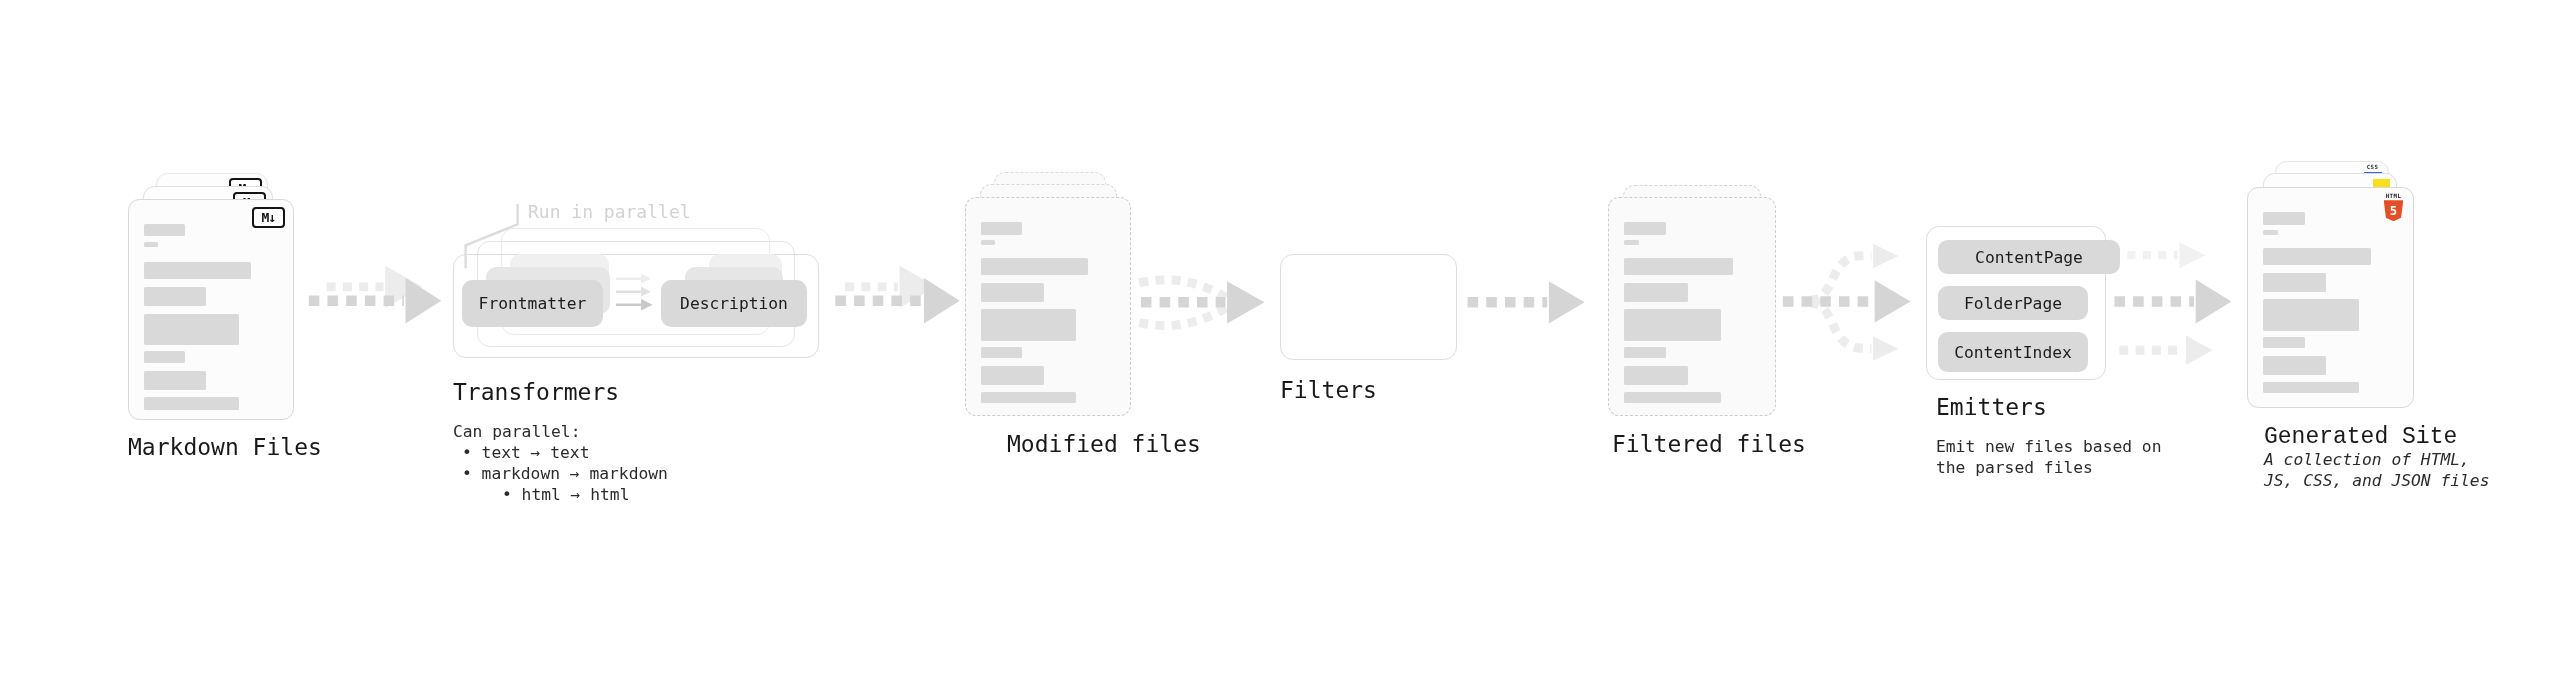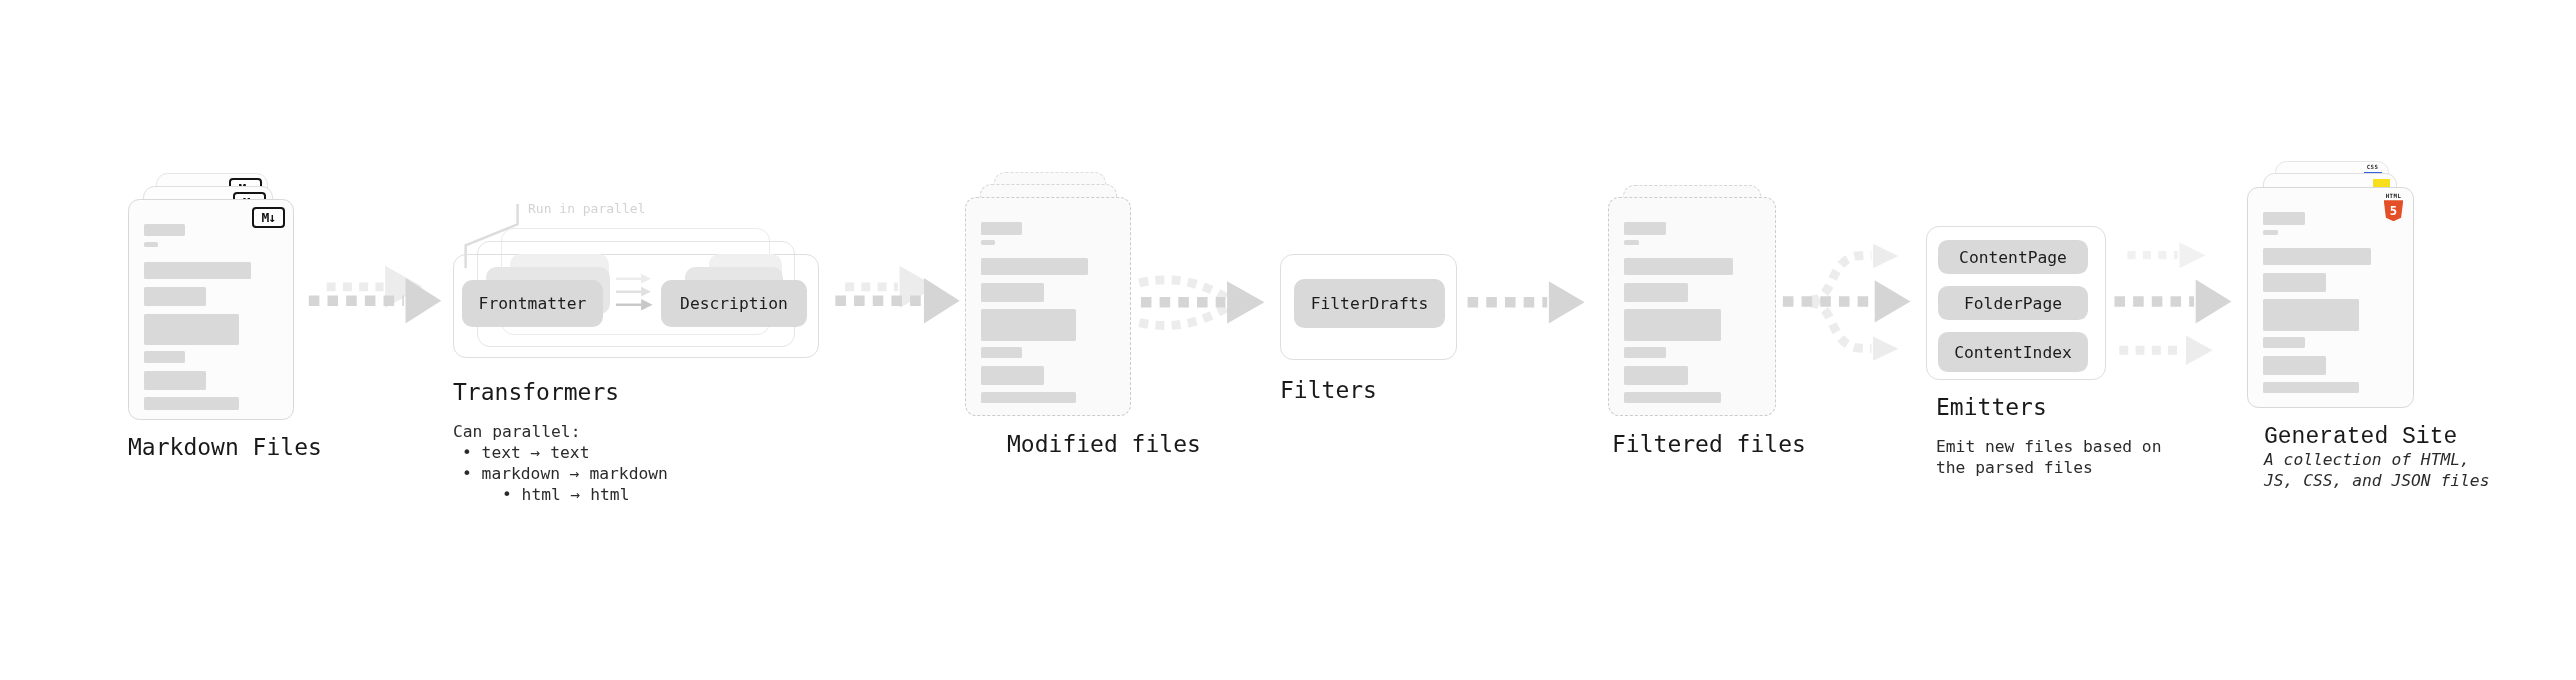--- a/index.html
+++ b/index.html
@@ -33,21 +33,21 @@
   .tbox.back2{border-color:#ebebeb;}
 
   .pill{position:absolute;background:#d9d9d9;border-radius:10.6px;display:flex;align-items:center;justify-content:center;
     font-size:16.3px;color:#1c1c1c;box-sizing:border-box;white-space:nowrap;}
   .pill.ghost1{background:#e6e6e6;}
   .pill.ghost2{background:#f0f0f0;}
 
   .stage-label{position:absolute;font-size:23px;color:#191919;white-space:nowrap;}
   .stage-heading{position:absolute;font-size:23px;color:#191919;white-space:nowrap;}
   .body-text{position:absolute;font-size:16.3px;color:#2b2b2b;line-height:21px;white-space:pre-line;}
-  .note-text{position:absolute;font-size:13px;color:#d2d2d2;white-space:nowrap;}
+  .note-text{position:absolute;font-size:18px;color:#d2d2d2;white-space:nowrap;}
 
   .css-badge{position:absolute;width:18px;text-align:center;}
   .css-word{font-size:5.7px;font-weight:bold;color:#2b2b2b;line-height:5.7px;letter-spacing:0.4px;}
   .css-bar{height:2.4px;margin-top:0.8px;background:var(--css-blue,#2f62e0);}
   .js-badge{position:absolute;width:17px;height:10.6px;background:var(--js-yellow,#f7df1e);}
   .html5-badge{position:absolute;width:21px;text-align:center;}
   .html5-word{font-size:5.7px;font-weight:bold;color:#141414;line-height:5.7px;letter-spacing:0.5px;}
   .html5-shield{width:19.5px;height:21px;margin:0.8px auto 0;background:var(--html5-orange,#e34f26);
     clip-path:polygon(0 0,100% 0,89% 84%,50% 100%,11% 84%);
     display:flex;align-items:center;justify-content:center;}
@@ -166,40 +166,39 @@
       <div class="bar" style="width:47%;height:18.7px;margin-bottom:7.3px;"></div>
       <div class="bar" style="width:71%;height:32px;margin-bottom:5.7px;"></div>
       <div class="bar" style="width:31%;height:11.4px;margin-bottom:8.1px;"></div>
       <div class="bar" style="width:47%;height:18.7px;margin-bottom:6.5px;"></div>
       <div class="bar" style="width:71%;height:11.4px;"></div>
     </div>
   </div>
   <div class="stage-label" style="left:967px;top:431px;margin-left:40px;">Modified files</div>
 
   <div class="tbox" style="left:1280px;top:254px;width:177px;height:106px;"></div>
-  <div class="pill" style="left:1294px;top:279px;width:151px;height:49px;">FilterDrafts</div>
   <div class="stage-heading" style="left:1280px;top:377px;">Filters</div>
 
   <div class="doc dashed back1" style="left:1623px;top:185px;width:138px;height:219px;"></div>
   <div class="doc dashed" style="left:1608px;top:197px;width:168px;height:219px;">
     <div class="bars">
       <div class="bar" style="width:31%;height:13px;margin-bottom:4.9px;"></div>
       <div class="bar" style="width:11%;height:4.9px;margin-bottom:13px;"></div>
       <div class="bar" style="width:80%;height:17px;margin-bottom:8.1px;"></div>
       <div class="bar" style="width:47%;height:18.7px;margin-bottom:7.3px;"></div>
       <div class="bar" style="width:71%;height:32px;margin-bottom:5.7px;"></div>
       <div class="bar" style="width:31%;height:11.4px;margin-bottom:8.1px;"></div>
       <div class="bar" style="width:47%;height:18.7px;margin-bottom:6.5px;"></div>
       <div class="bar" style="width:71%;height:11.4px;"></div>
     </div>
   </div>
   <div class="stage-label" style="left:1612px;top:431px;">Filtered files</div>
 
   <div class="tbox" style="left:1926px;top:226px;width:180px;height:154px;"></div>
-  <div class="pill" style="left:1938px;top:240px;width:150px;height:34px;border-radius:9.8px;">ContentPage</div>
+  <div class="pill" style="left:1938px;top:240px;width:182px;height:34px;border-radius:9.8px;">ContentPage</div>
   <div class="pill" style="left:1938px;top:286px;width:150px;height:34px;border-radius:9.8px;">FolderPage</div>
   <div class="pill" style="left:1938px;top:332px;width:150px;height:40px;border-radius:9.8px;">ContentIndex</div>
   <div class="stage-heading" style="left:1936px;top:394px;">Emitters</div>
   <div class="body-text" style="left:1936px;top:436px;">Emit new files based on
 the parsed files</div>
 
   <div class="doc back2" style="left:2275px;top:161px;width:114px;height:221px;">
     <div class="css-badge" style="top:3.3px;right:6.5px;">
       <div class="css-word">CSS</div>
       <div class="css-bar"></div>

